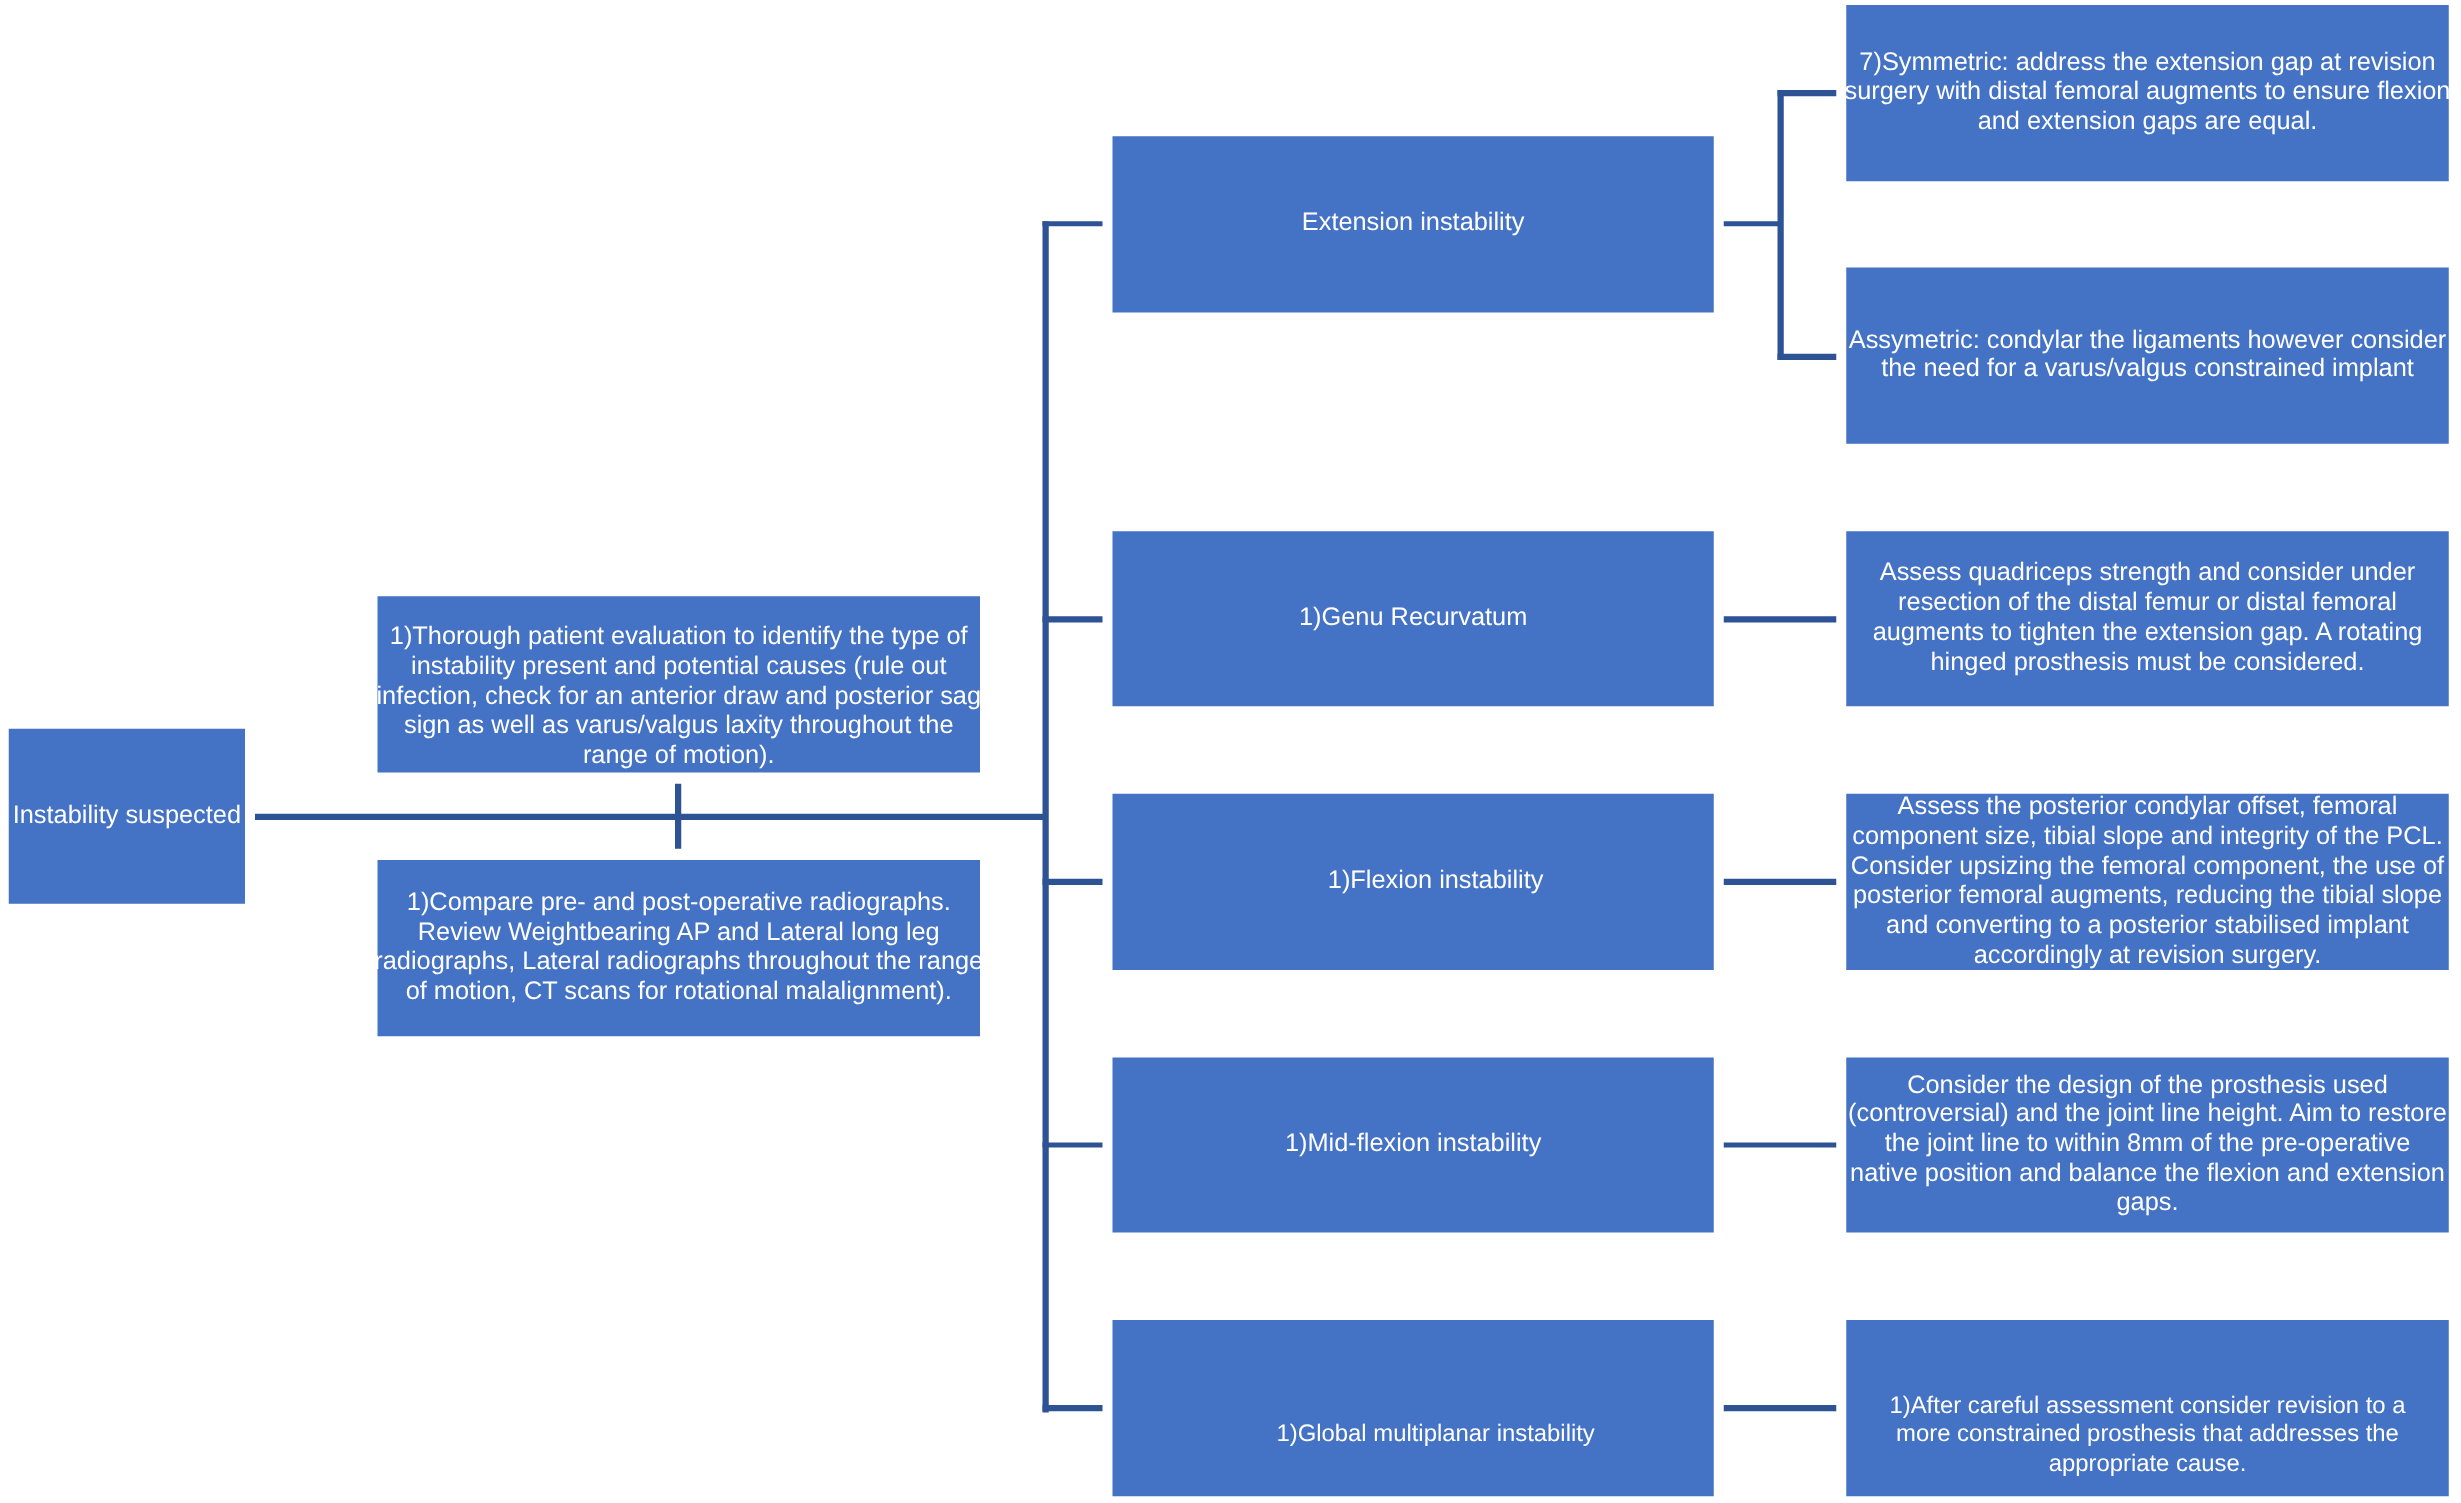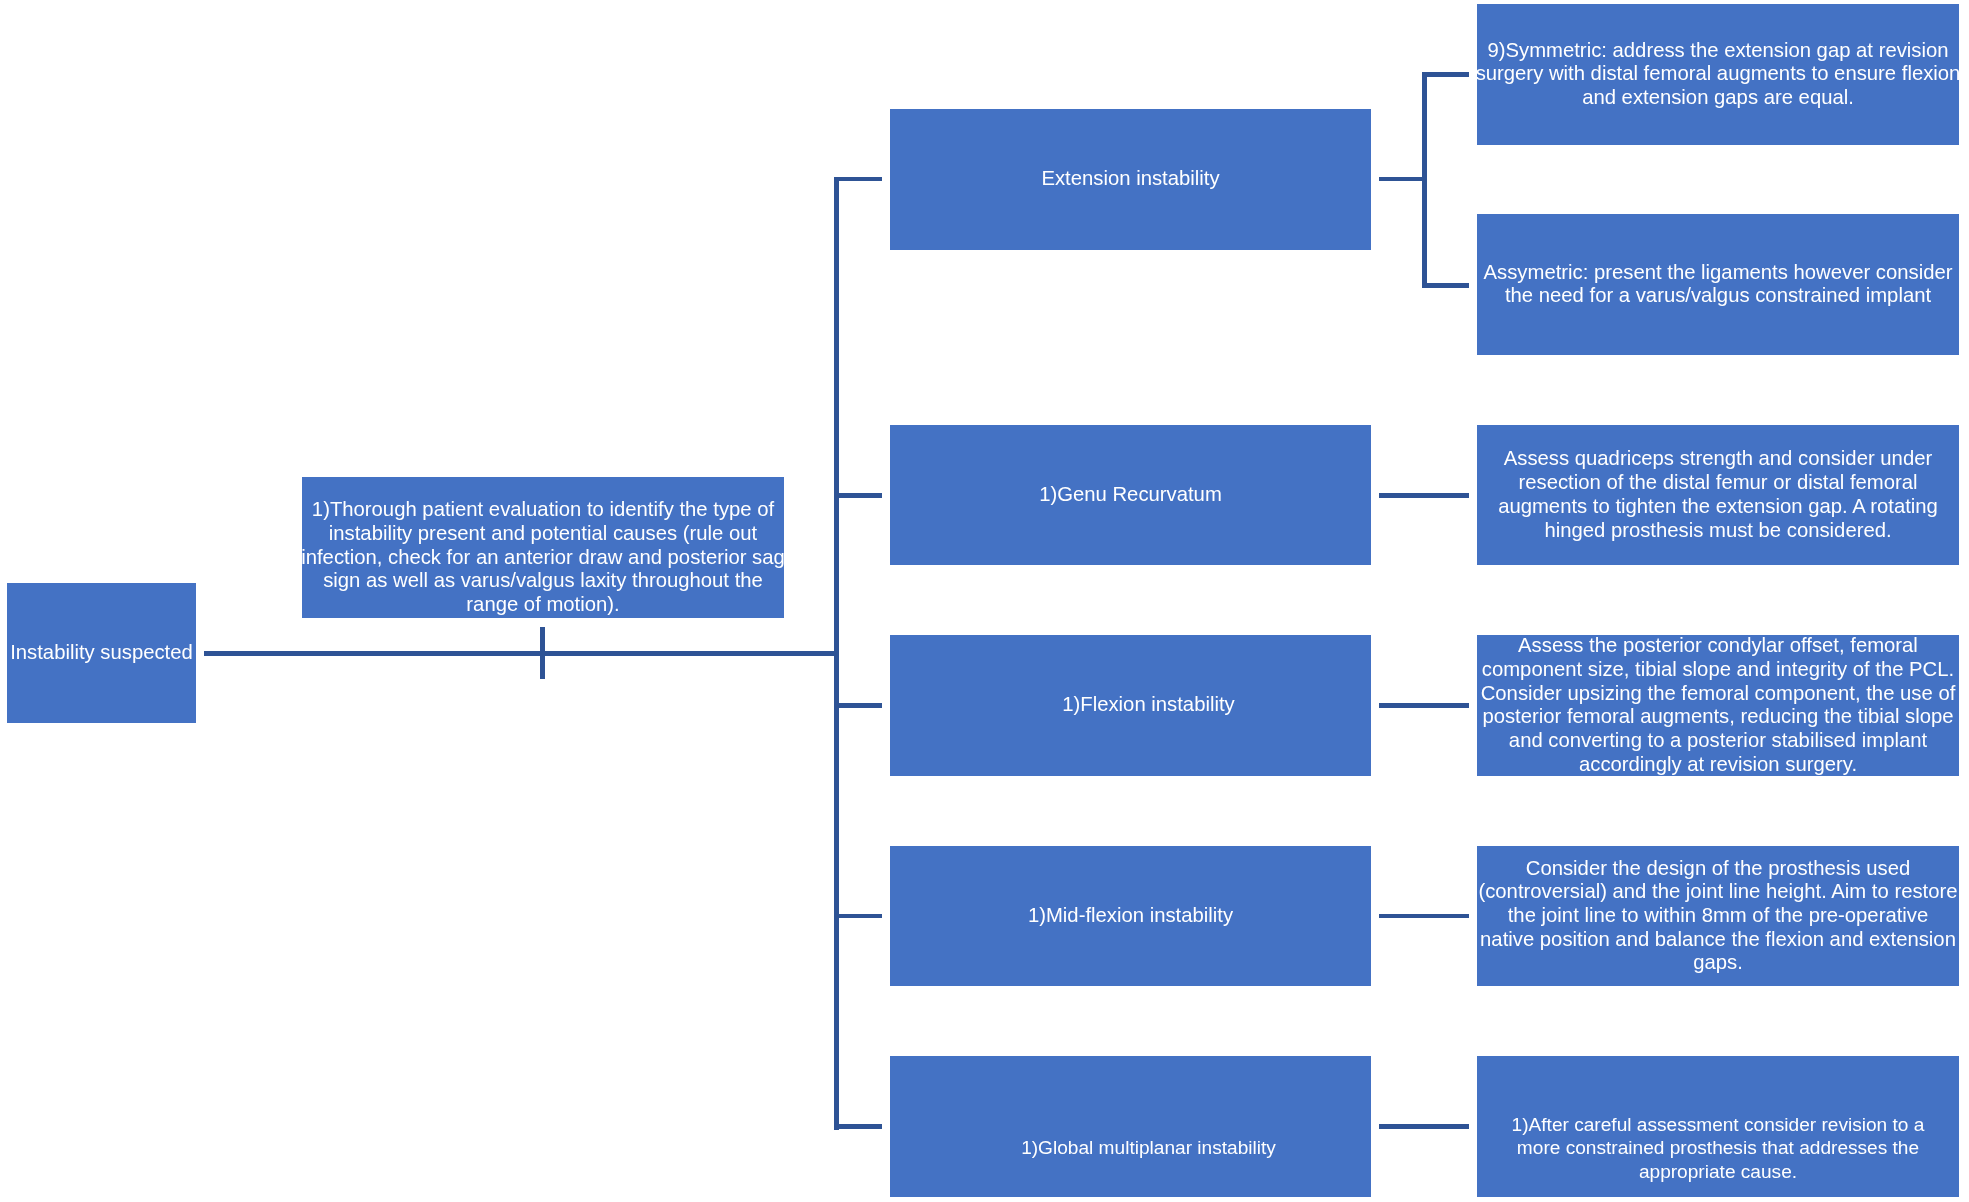--- a/index.html
+++ b/index.html
@@ -47,33 +47,39 @@
   </div>
 
   <div class="node" style="left:302px;top:477px;width:482px;height:141px;">
     <span class="lbl trailing-line">1)Thorough patient evaluation to identify the type of
 instability present and potential causes (rule out
 infection, check for an anterior draw and posterior sag
 sign as well as varus/valgus laxity throughout the
 range of motion).</span>
   </div>
 
+  <div class="node" style="left:302px;top:688px;width:482px;height:141px;">
+    <span class="lbl">1)Compare pre- and post-operative radiographs.
+Review Weightbearing AP and Lateral long leg
+radiographs, Lateral radiographs throughout the range
+of motion, CT scans for rotational malalignment).</span>
+  </div>
 
   <div class="node" style="left:890px;top:109px;width:481px;height:141px;justify-content:center;">
     <span class="lbl">Extension instability</span>
   </div>
 
   <div class="node" style="left:1477px;top:4px;width:482px;height:141px;">
-    <span class="lbl">9)Symmetric: address the extension gap at revision
+    <span class="lbl">7)Symmetric: address the extension gap at revision
 surgery with distal femoral augments to ensure flexion
 and extension gaps are equal.</span>
   </div>
 
   <div class="node" style="left:1477px;top:214px;width:482px;height:141px;">
-    <span class="lbl">Assymetric: present the ligaments however consider
+    <span class="lbl">Assymetric: condylar the ligaments however consider
 the need for a varus/valgus constrained implant</span>
   </div>
 
   <div class="node" style="left:890px;top:425px;width:481px;height:140px;">
     <span class="lbl">1)Genu Recurvatum</span>
   </div>
 
   <div class="node" style="left:1477px;top:425px;width:482px;height:140px;">
     <span class="lbl">Assess quadriceps strength and consider under
 resection of the distal femur or distal femoral

